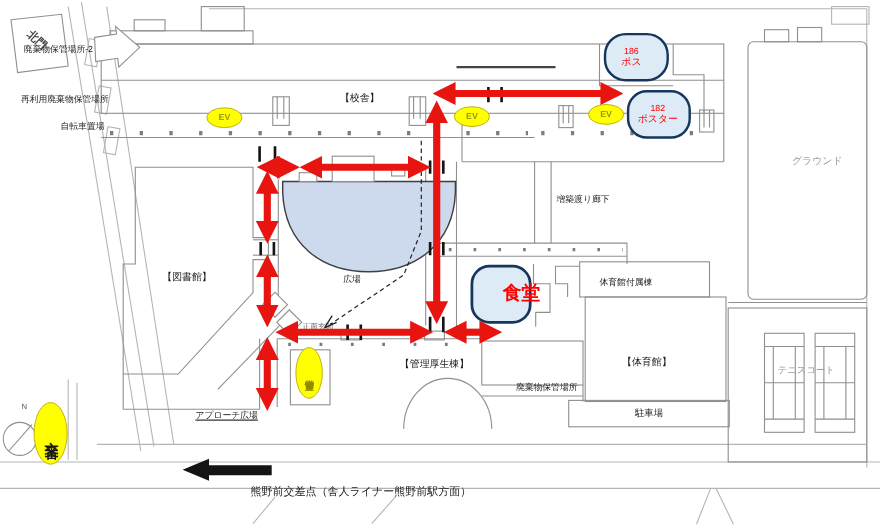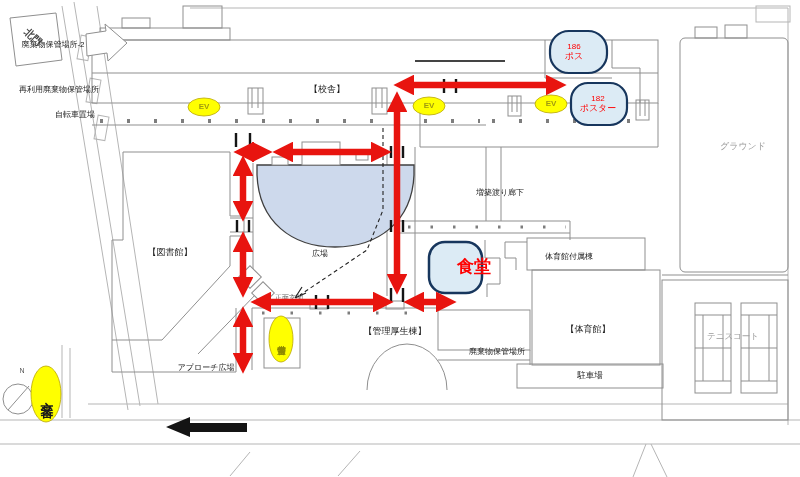--- a/index.html
+++ b/index.html
@@ -192,31 +192,32 @@
 
   <div class="lbl red" style="left:574px;top:51px;">
     <span style="font-size:8px;">186</span><br>
     <span style="font-size:9px;">ポス</span>
   </div>
   <div class="lbl red" style="left:598px;top:103px;">
     <span style="font-size:8px;">182</span><br>
     <span style="font-size:9px;margin-top:48px;">ポスター</span>
   </div>
 
-  <div class="lbl small" style="left:500px;top:181px;margin-top:12px;">増築渡り廊下</div>
+  <div class="lbl small" style="left:530px;top:181px;">増築渡り廊下</div>
 
 
   <div class="lbl small" style="left:320px;top:254px;">広場</div>
   <div class="lbl" style="left:170px;top:252px;">【図書館】</div>
   <div class="lbl red" style="left:456px;top:267px;font-size:17px;font-weight:bold;margin-left:18px;">食堂</div>
   <div class="lbl small" style="left:569px;top:257px;">体育館付属棟</div>
   <div class="lbl" style="left:588px;top:329px;">【体育館】</div>
   <div class="lbl" style="left:395px;top:331px;">【管理厚生棟】</div>
   <div class="lbl vtext" style="left:281px;top:339px;font-size:8.5px;color:#8f8a00;font-weight:bold;">警備室</div>
   <div class="lbl small" style="left:497px;top:352px;">廃棄物保管場所</div>
   <div class="lbl" style="left:590px;top:376px;font-size:8.5px;">駐車場</div>
   <div class="lbl gray" style="left:733px;top:337px;font-size:8.5px;">テニスコート</div>
-  <div class="lbl small" style="left:206px;top:368px;">アプローチ広場</div>
+  <div class="lbl small" style="left:206px;top:378px;text-decoration:underline;">アプローチ広場</div>
   <div class="lbl vtext" style="left:46px;top:394px;font-size:13px;font-weight:bold;letter-spacing:3px;">交番</div>
   <div class="lbl under" style="left:289px;top:298px;">正面玄関</div>
+  <div class="lbl" style="left:328px;top:448px;font-size:10px;">熊野前交差点（舎人ライナー熊野前駅方面）</div>
   <div class="lbl" style="left:22px;top:371px;font-size:7px;color:#555;">N</div>
 
 </div>
 
 </body></html>

